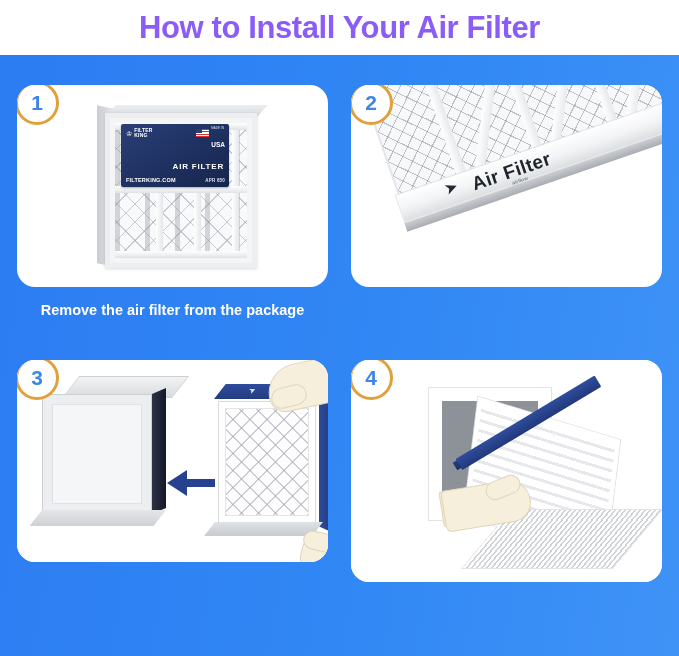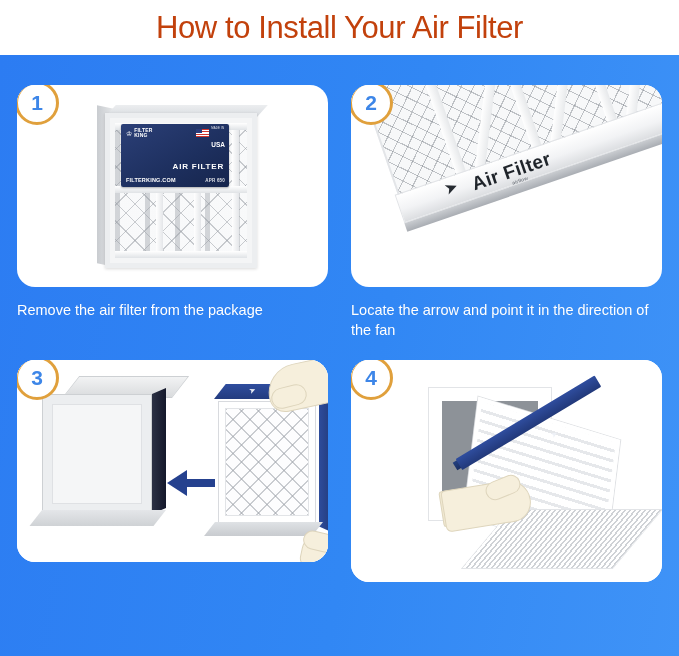--- a/index.html
+++ b/index.html
@@ -10,21 +10,21 @@
   }
   #page{position:relative;width:679px;height:656px;background:#ffffff;}
 
   
   .header{
     position:absolute;left:0;top:0;width:679px;height:55px;
     background:#ffffff;
     display:flex;align-items:center;justify-content:center;
   }
   .header-title{
-    font-size:31px;font-weight:normal;color:#c2410c;
+    font-size:31px;font-weight:bold;color:#8b5cf6;
     letter-spacing:-0.4px;white-space:nowrap;
     font-family:"Liberation Sans", sans-serif;
   }
 
   
   .blue-body{
     position:absolute;left:0;top:55px;width:679px;height:601px;
     background:linear-gradient(100deg,#2c7cf2 0%,#3187f4 55%,#3f93f7 100%);
   }
 
@@ -49,22 +49,22 @@
     background:#ffffff;
     border:3px solid #e0a03c;
     box-sizing:border-box;
     display:flex;align-items:center;justify-content:center;
     z-index:40;
     font-size:21px;font-weight:bold;color:#3d86e8;
     font-family:"Liberation Sans", sans-serif;
   }
 
   .caption{
-    margin-top:13px;width:311px;text-align:left;
-    color:#ffffff;font-size:14.5px;font-weight:normal;line-height:1.38;
+    margin-top:13px;width:311px;text-align:center;
+    color:#ffffff;font-size:14.5px;font-weight:bold;line-height:1.38;
     font-family:"Liberation Sans", sans-serif;
     text-shadow:0 0 1px rgba(0,0,0,0.06);
   }
 
   .art{position:absolute;inset:0;overflow:hidden;}
 
   
   .f1-wrap{position:absolute;left:80px;top:18px;width:170px;height:170px;}
   .f1-side{
     position:absolute;left:0;top:6px;width:18px;height:158px;
@@ -354,21 +354,20 @@
               <div class="f2-frame"></div>
               <div class="f2-frame-edge"></div>
               <div class="f2-arrow-glyph">➤</div>
               <div class="f2-text">Air Filter</div>
               <div class="f2-text-sub">airflow</div>
             </div>
           </div>
         </div>
         <div class="badge">2</div>
       </div>
-      <div class="caption">Locate the arrow and point it in the direction of the fan</div>
     </div>
 
     <div class="step step3">
       <div class="card">
         <div class="art f3">
           <div class="slot-top"></div>
           <div class="slot-side"></div>
           <div class="slot-face">
             <div class="slot-inner"></div>
           </div>

